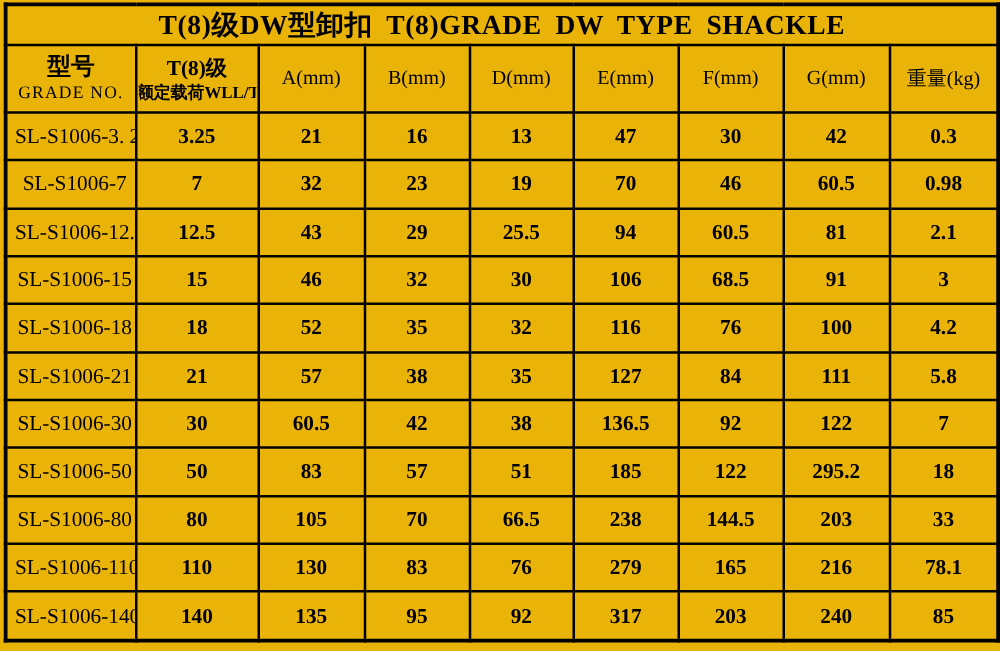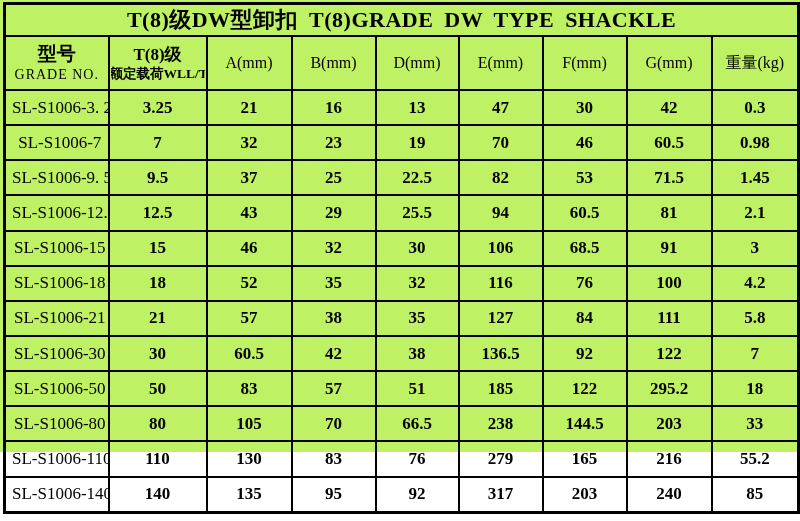--- a/index.html
+++ b/index.html
@@ -7,22 +7,22 @@
     width: 800px;
     height: 521px;
     background: #ffffff;
     font-family: "Liberation Serif", "DejaVu Serif", serif;
     color: #000000;
     overflow: hidden;
   }
   .sheet {
     position: relative;
     width: 800px;
-    height: 452px;
-    background: #bef264;
+    height: 521px;
+    background: #eab308;
   }
   table.spec {
     position: absolute;
     left: 3px;
     top: 2px;
     width: 794px;
     height: 512px;
     border-collapse: collapse;
     table-layout: fixed;
     border: 3px solid #000;
@@ -130,31 +130,20 @@
           <td class="val">7</td>
           <td class="val">32</td>
           <td class="val">23</td>
           <td class="val">19</td>
           <td class="val">70</td>
           <td class="val">46</td>
           <td class="val">60.5</td>
           <td class="val">0.98</td>
         </tr>
         <tr>
-          <td class="item">SL-S1006-9. 5</td>
-          <td class="val">9.5</td>
-          <td class="val">37</td>
-          <td class="val">25</td>
-          <td class="val">22.5</td>
-          <td class="val">82</td>
-          <td class="val">53</td>
-          <td class="val">71.5</td>
-          <td class="val">1.45</td>
-        </tr>
-        <tr>
           <td class="item">SL-S1006-12. 5</td>
           <td class="val">12.5</td>
           <td class="val">43</td>
           <td class="val">29</td>
           <td class="val">25.5</td>
           <td class="val">94</td>
           <td class="val">60.5</td>
           <td class="val">81</td>
           <td class="val">2.1</td>
         </tr>
@@ -226,21 +215,21 @@
         </tr>
         <tr>
           <td class="item">SL-S1006-110</td>
           <td class="val">110</td>
           <td class="val">130</td>
           <td class="val">83</td>
           <td class="val">76</td>
           <td class="val">279</td>
           <td class="val">165</td>
           <td class="val">216</td>
-          <td class="val">55.2</td>
+          <td class="val">78.1</td>
         </tr>
         <tr>
           <td class="item">SL-S1006-140</td>
           <td class="val">140</td>
           <td class="val">135</td>
           <td class="val">95</td>
           <td class="val">92</td>
           <td class="val">317</td>
           <td class="val">203</td>
           <td class="val">240</td>

